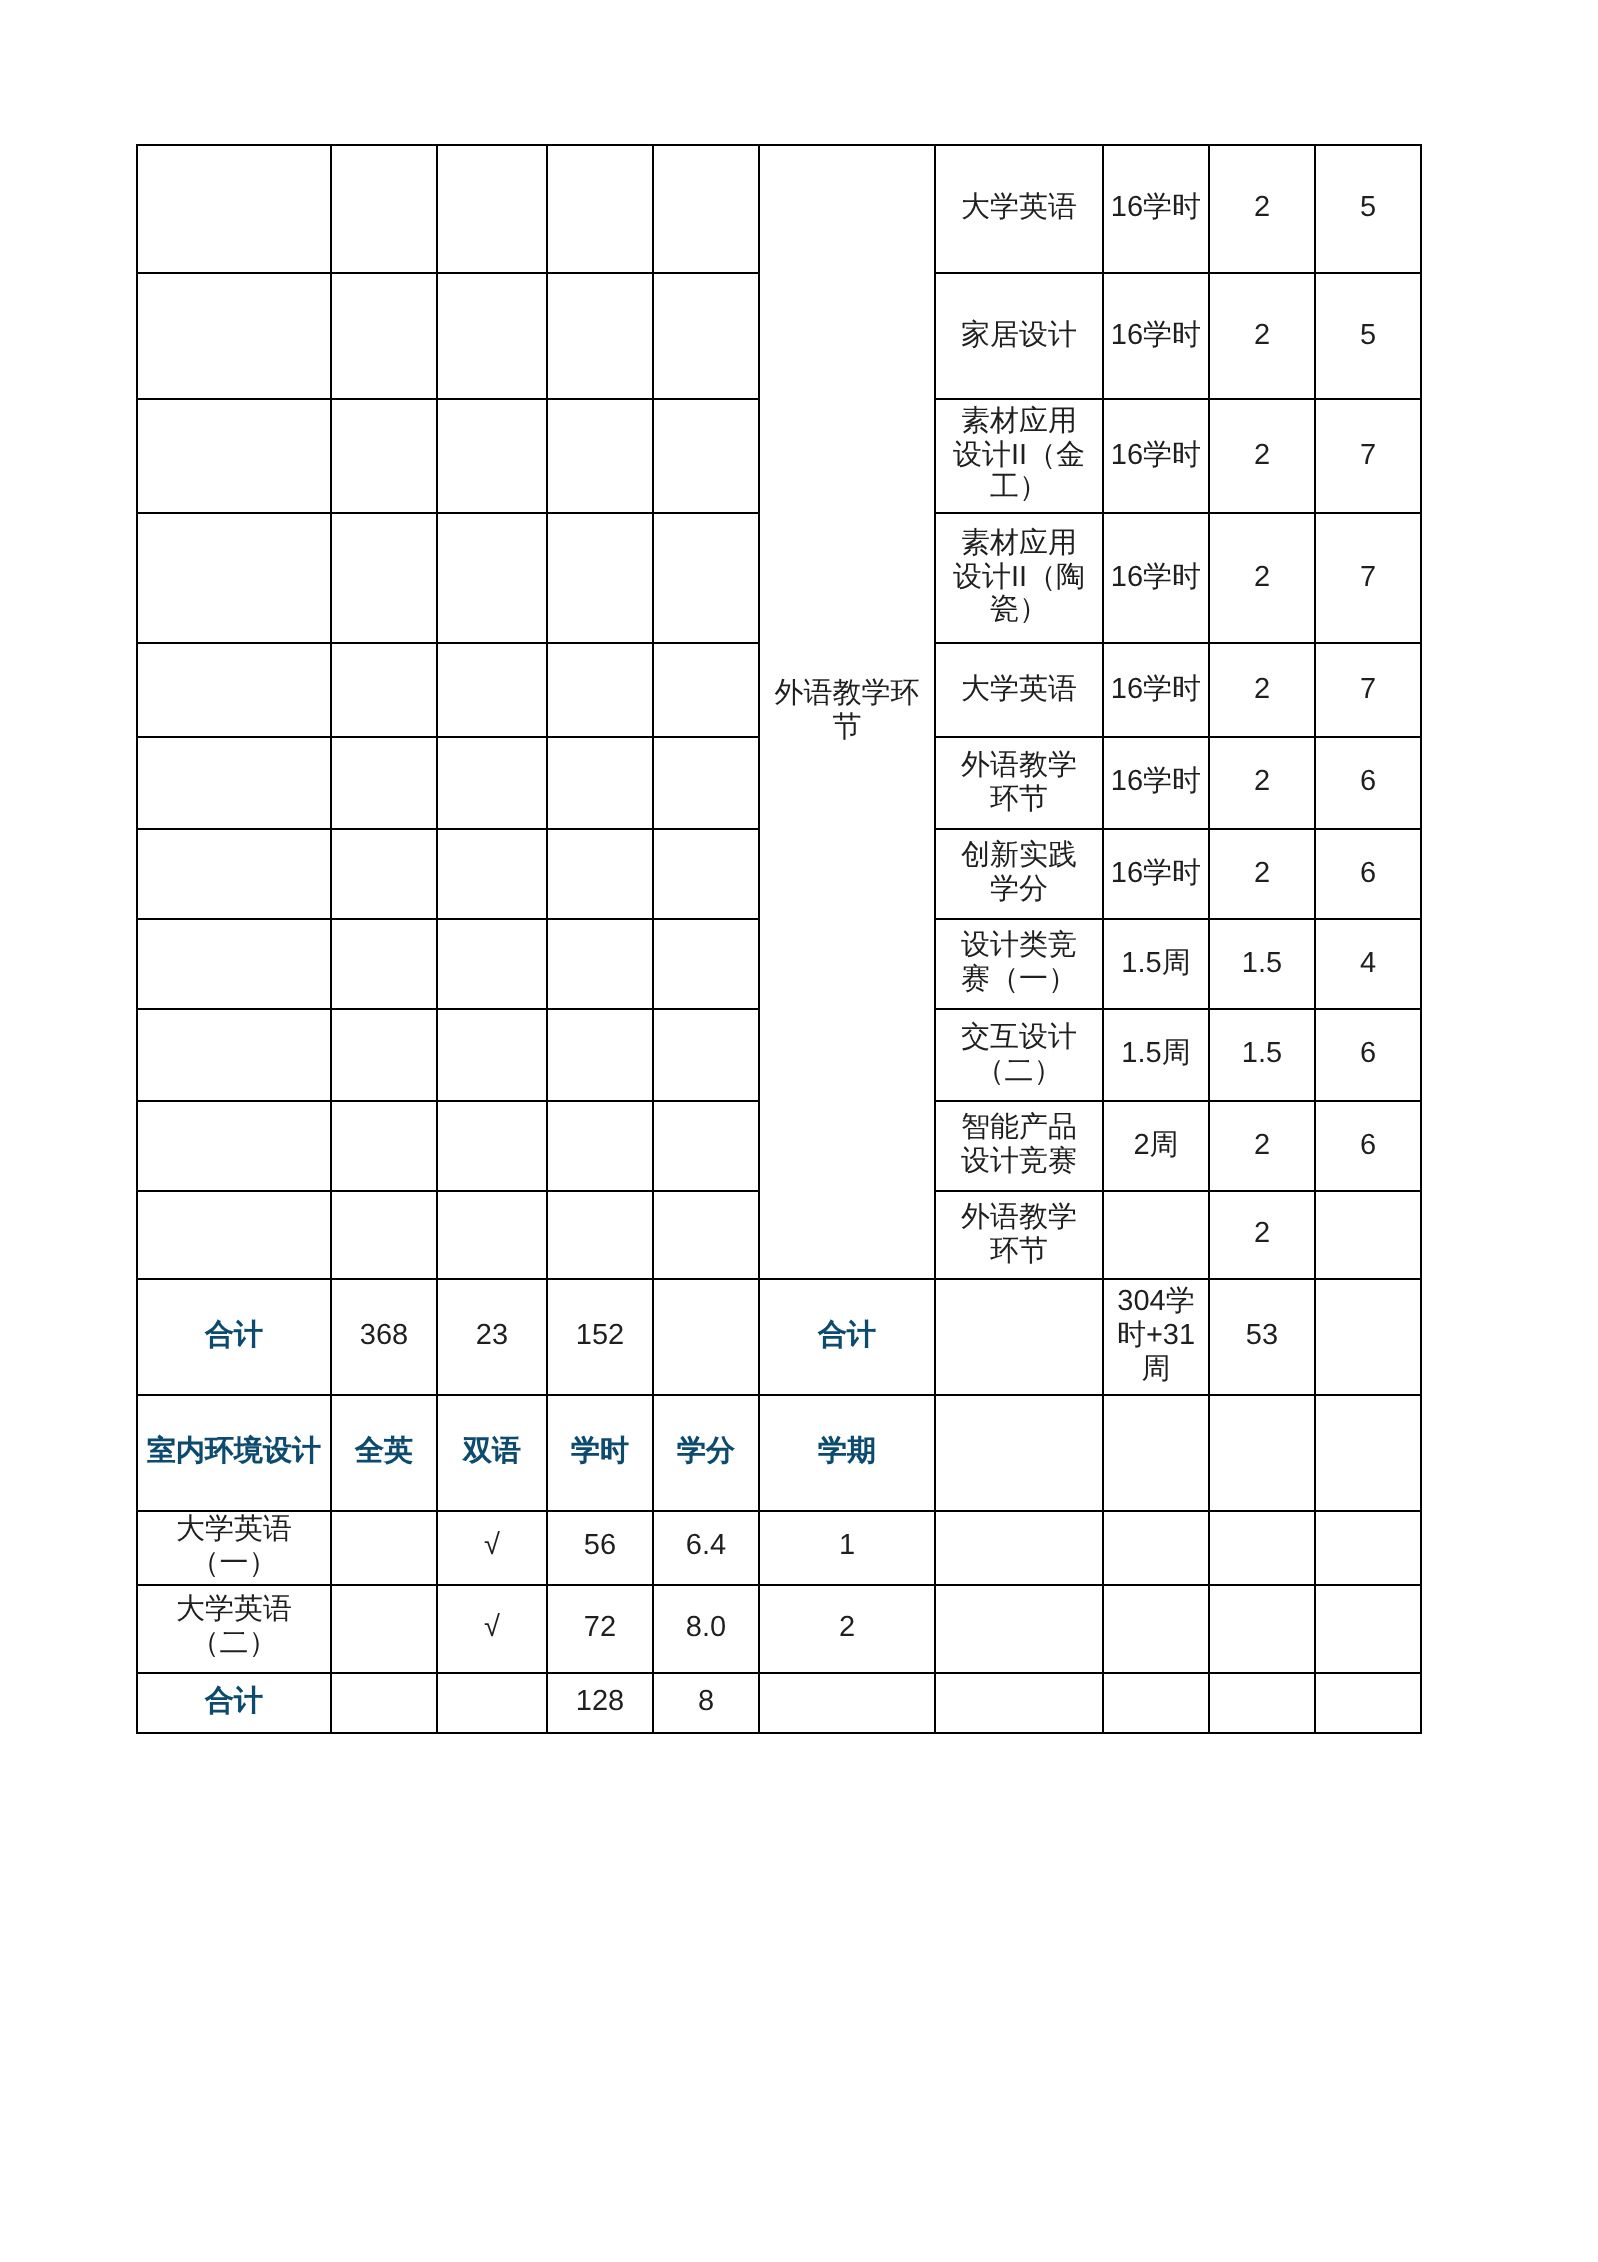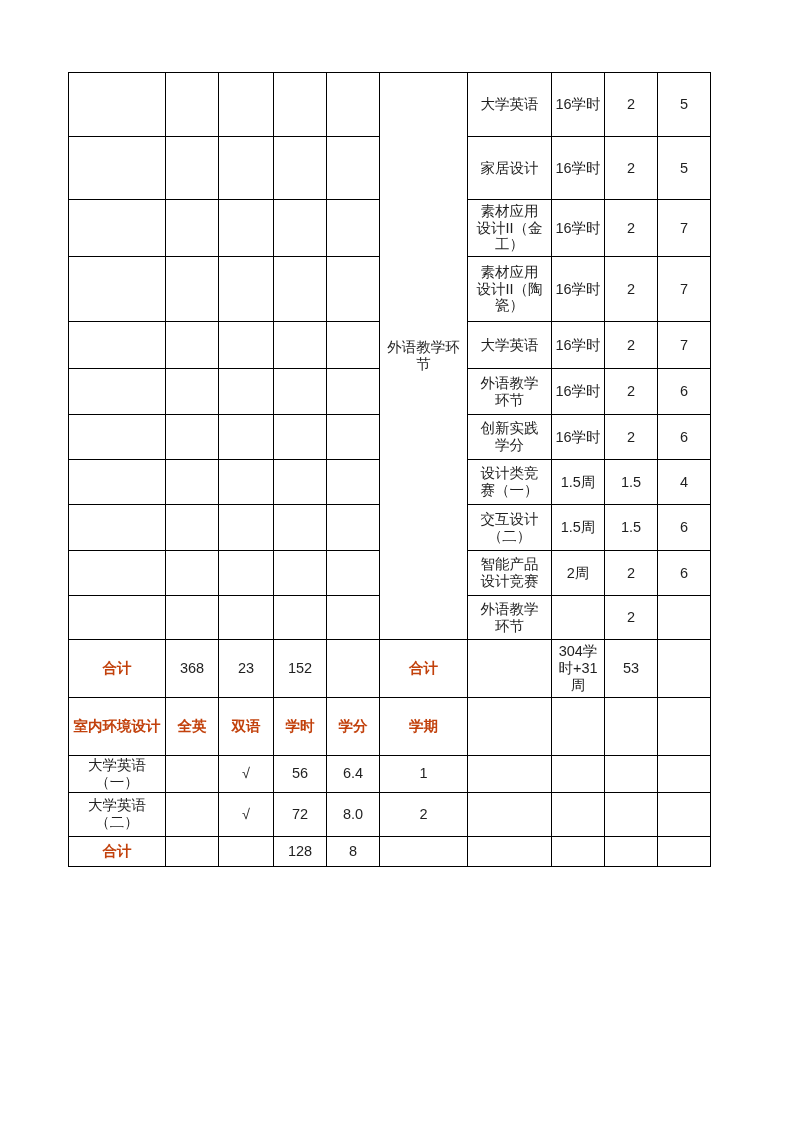--- a/index.html
+++ b/index.html
@@ -31,21 +31,21 @@
     line-height: 1.16;
     padding: 1px 2px;
     overflow: hidden;
     word-break: normal;
   }
   table.grid td.ncol {
     padding: 1px 6px;
   }
   table.grid td.lbl {
     font-weight: bold;
-    color: #c2410c;
+    color: #0c4a6e;
     margin-left: 18px;
   }
 </style>
 </head>
 <body>
 
 <div class="page">
   <table class="grid">
     <colgroup>
       <col style="width:97px">

